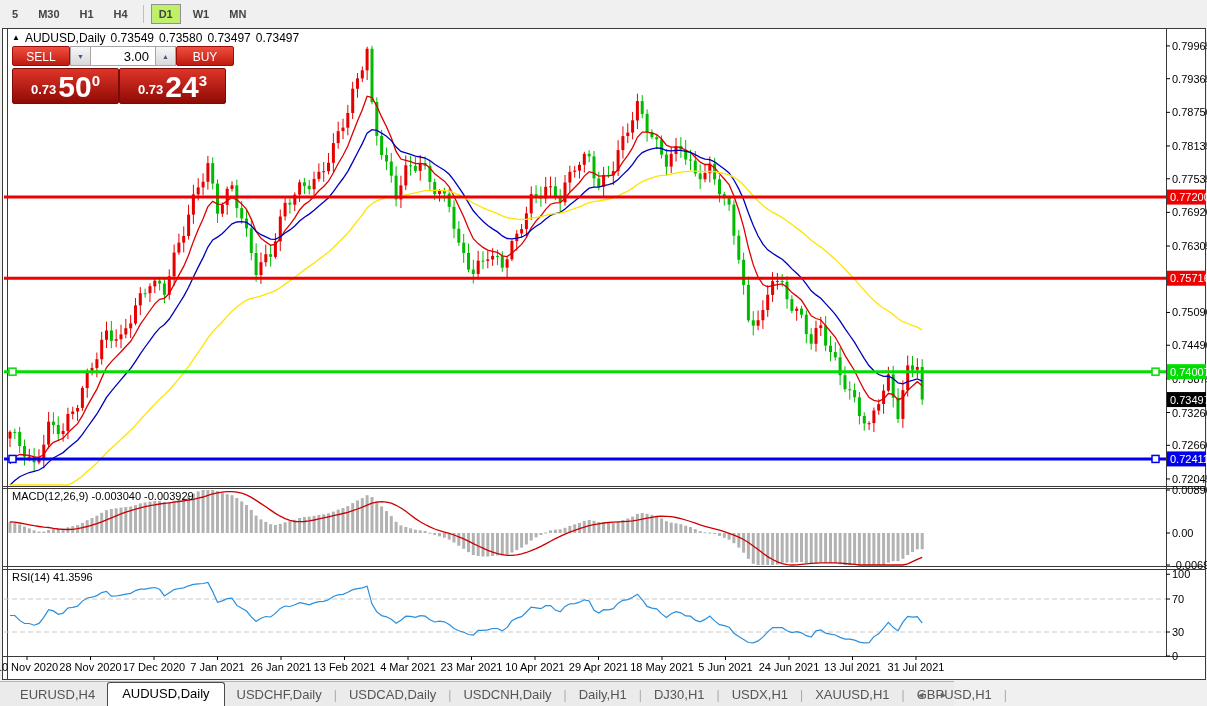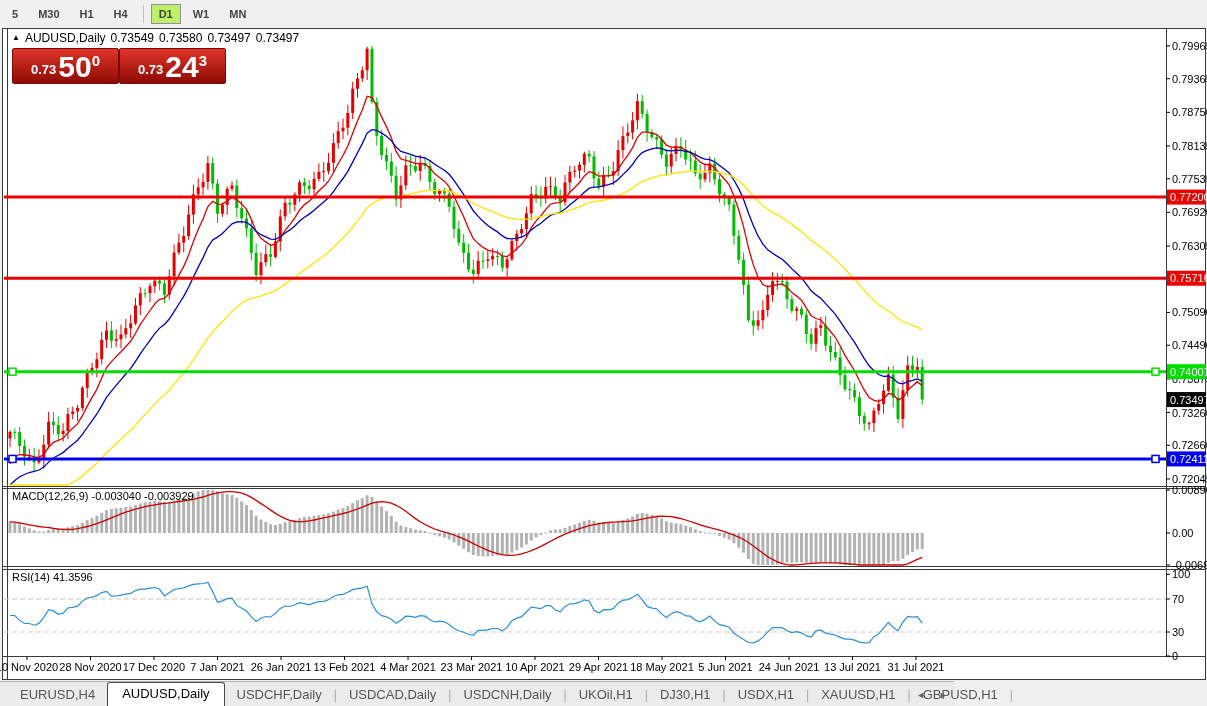--- a/index.html
+++ b/index.html
@@ -757,20 +757,27 @@
   <div class="chart-title">
     <span class="tri">▲</span>
     <span>AUDUSD,Daily</span>
     <span>0.73549</span>
     <span>0.73580</span>
     <span>0.73497</span>
     <span>0.73497</span>
   </div>
 
   <div class="trade-panel">
+    <div class="tp-row1">
+      <div class="btn-sell">SELL</div>
+      <div class="vol-spin">▼</div>
+      <input class="vol-input" value="3.00" style="">
+      <div class="vol-spin">▲</div>
+      <div class="btn-buy">BUY</div>
+    </div>
     <div class="tp-row2">
       <div class="price-box">
         <span class="small">0.73</span>
         <span class="big">50</span>
         <span class="sup">0</span>
       </div>
       <div class="price-box">
         <span class="small">0.73</span>
         <span class="big">24</span>
         <span class="sup">3</span>
@@ -780,21 +787,21 @@
 
   <div class="tab-bar">
     <div class="tab">EURUSD,H4</div>
       <div class="tab active">AUDUSD,Daily</div>
       <div class="tab">USDCHF,Daily</div>
       <span class="tab-sep">|</span>
       <div class="tab">USDCAD,Daily</div>
       <span class="tab-sep">|</span>
       <div class="tab">USDCNH,Daily</div>
       <span class="tab-sep">|</span>
-      <div class="tab">UKOil,H1</div>
+      <div class="tab">Daily,H1</div>
       <span class="tab-sep">|</span>
       <div class="tab">DJ30,H1</div>
       <span class="tab-sep">|</span>
       <div class="tab">USDX,H1</div>
       <span class="tab-sep">|</span>
       <div class="tab">XAUUSD,H1</div>
       <span class="tab-sep">|</span>
       <div class="tab">GBPUSD,H1</div>
       <span class="tab-sep">|</span>
       <div class="tab-arrows">

